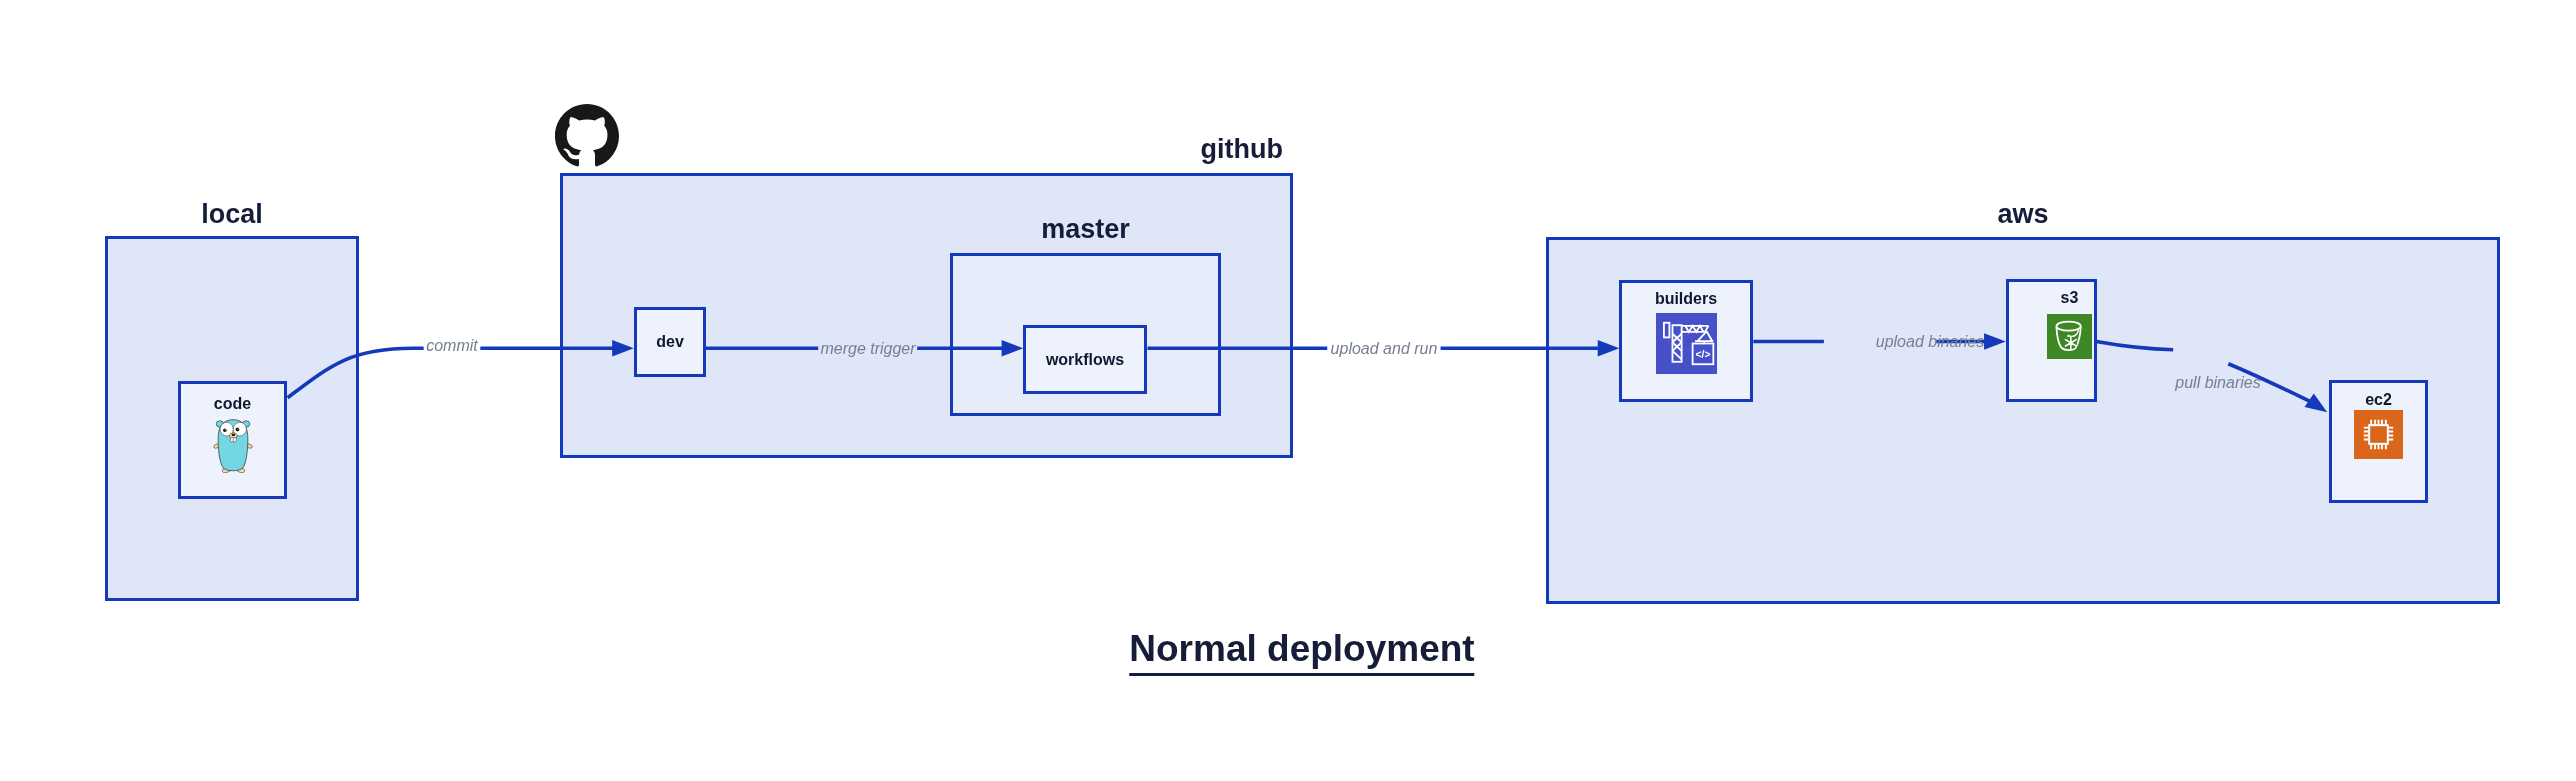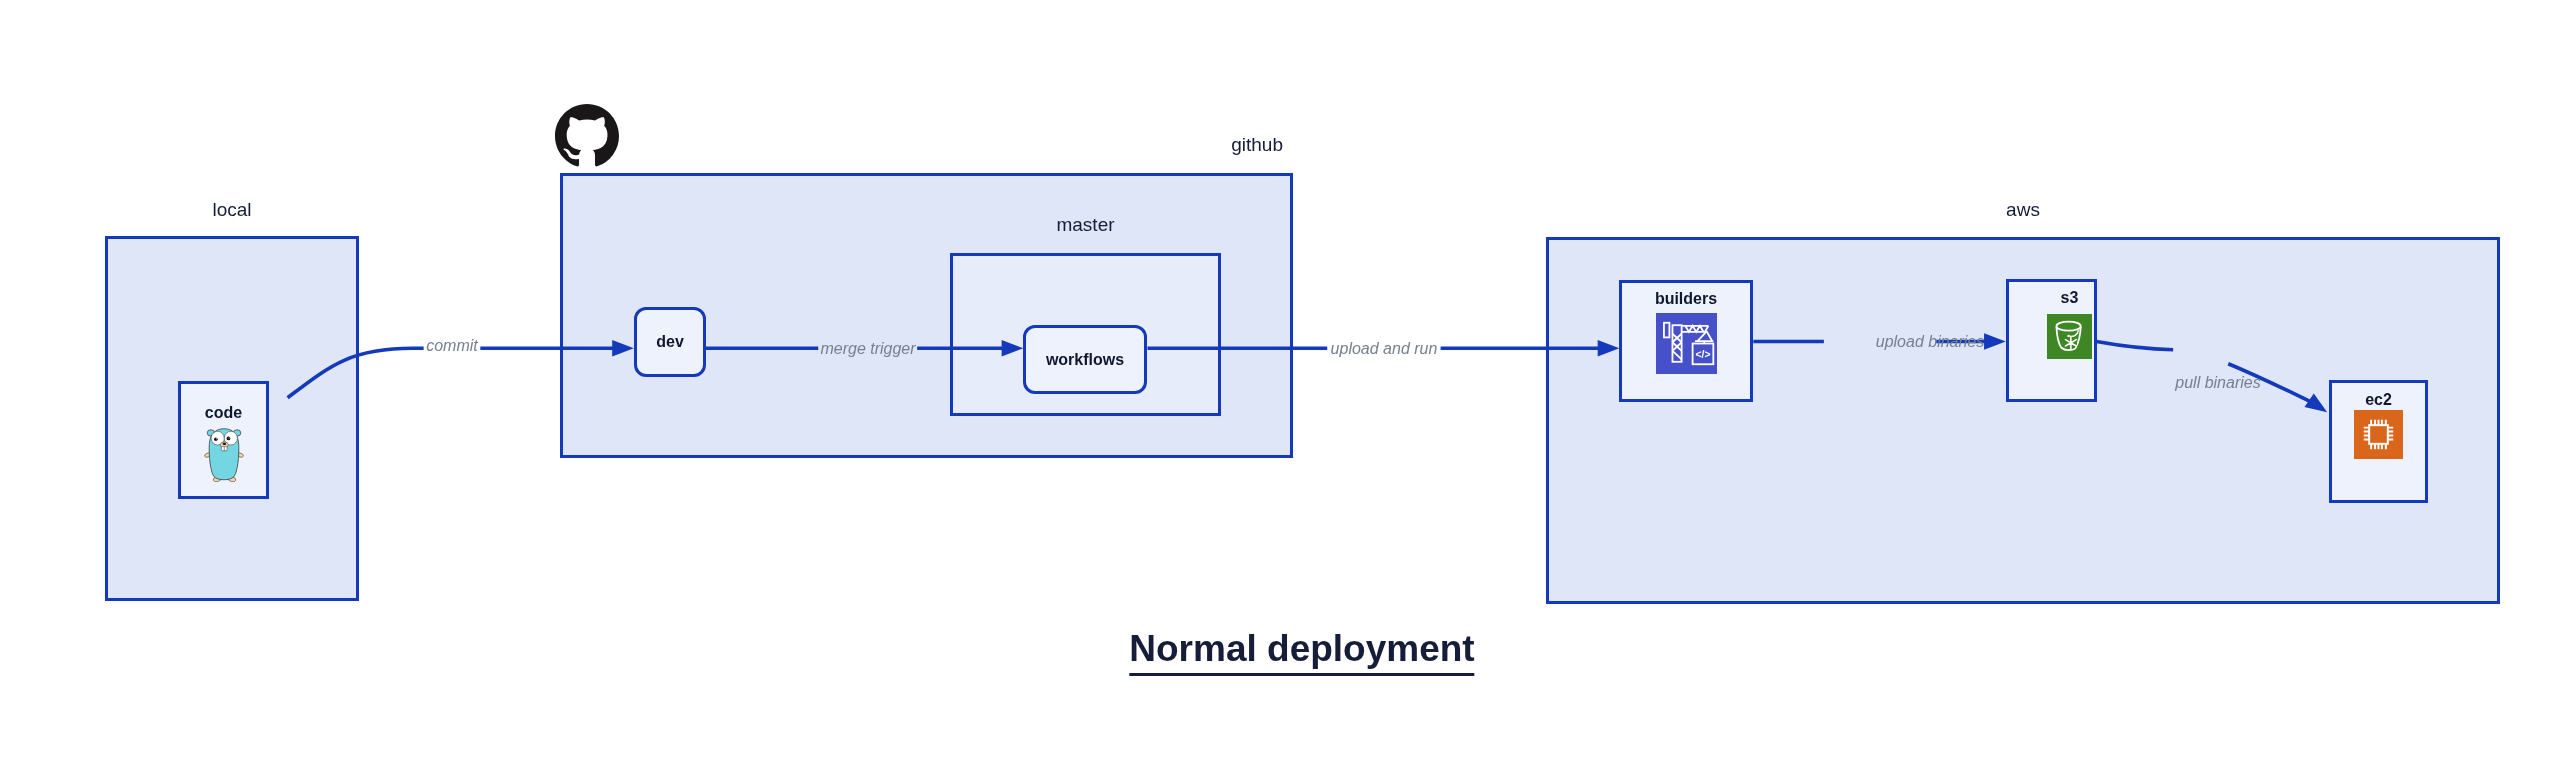--- a/index.html
+++ b/index.html
@@ -2,23 +2,23 @@
 <html style="font-size:8.2px"><head>
 <meta charset="utf-8">
 <style>
   html,body{margin:0;padding:0;background:#ffffff;}
   .canvas{position:relative;width:2604px;height:781px;background:#ffffff;overflow:hidden;
           font-family:"Liberation Sans", sans-serif;}
   .group{position:absolute;background:#dfe6f8;border:3.1px solid #1439ba;box-sizing:border-box;}
   .group.inner{background:#e6ecfa;}
   .node{position:absolute;background:#eef2fc;border:3.1px solid #1439ba;box-sizing:border-box;
         display:flex;flex-direction:column;align-items:center;}
-  .node.center{justify-content:center;border-radius:12px;}
+  .node.center{justify-content:center;}
   .node-label{font-size:16px;font-weight:700;color:#10182f;letter-spacing:0;}
-  .group-label{position:absolute;font-size:19px;font-weight:400;color:#151d38;line-height:1.1;}
+  .group-label{position:absolute;font-size:27px;font-weight:700;color:#151d38;line-height:1.1;}
   .edge-label{position:absolute;transform:translate(-50%,-50%);font-size:16px;font-style:italic;
               color:#76808f;white-space:nowrap;}
   .edges{position:absolute;left:0;top:0;pointer-events:none;}
   .title{position:absolute;left:50%;top:630px;transform:translateX(-50%);
          font-size:37px;font-weight:600;color:#151d38;line-height:1.05;
          border-bottom:3.6px solid #151d38;padding-bottom:4.1px;white-space:nowrap;}
   .iconbox{display:block;}
 </style>
 </head>
 <body>
@@ -32,21 +32,21 @@
 
   <div class="group-label" style="left:105px;top:200px;width:254px;text-align:center;">local</div>
   <div class="group-label" style="left:560px;top:135px;width:723px;text-align:right;">github</div>
   <div class="group-label" style="left:950px;top:215px;width:271px;text-align:center;">master</div>
   <div class="group-label" style="left:1546px;top:200px;width:954px;text-align:center;">aws</div>
 
   <svg class="iconbox" style="position:absolute;left:555px;top:104px;" width="64" height="64" viewBox="0 0 16 16">
     <path fill="#191717" fill-rule="evenodd" d="M8 0C3.58 0 0 3.58 0 8c0 3.54 2.29 6.53 5.47 7.59.4.07.55-.17.55-.38 0-.19-.01-.82-.01-1.49-2.01.37-2.53-.49-2.69-.94-.09-.23-.48-.94-.82-1.13-.28-.15-.68-.52-.01-.53.63-.01 1.08.58 1.23.82.72 1.21 1.87.87 2.33.66.07-.52.28-.87.51-1.07-1.78-.2-3.64-.89-3.64-3.95 0-.87.31-1.59.82-2.15-.08-.2-.36-1.02.08-2.12 0 0 .67-.21 2.2.82.64-.18 1.32-.27 2-.27s1.36.09 2 .27c1.53-1.04 2.2-.82 2.2-.82.44 1.1.16 1.92.08 2.12.51.56.82 1.27.82 2.15 0 3.07-1.87 3.75-3.65 3.95.29.25.54.73.54 1.48 0 1.07-.01 1.93-.01 2.2 0 .21.15.46.55.38A8.01 8.01 0 0 0 16 8c0-4.42-3.58-8-8-8z"></path>
   </svg>
 
-  <div class="node" style="left:178px;top:381px;width:91px;height:118px;padding-top:20px;gap:5.2px;">
+  <div class="node" style="left:178px;top:381px;width:109px;height:118px;padding-top:11px;gap:5.2px;">
     <span class="node-label">code</span>
     <svg width="40" height="55" viewBox="0 0 76 104">
       <ellipse cx="13" cy="11" rx="7" ry="6" fill="#74d6e3" stroke="#333" stroke-width="1.3"></ellipse>
       <ellipse cx="63" cy="11" rx="7" ry="6" fill="#74d6e3" stroke="#333" stroke-width="1.3"></ellipse>
       <ellipse cx="7" cy="53" rx="6" ry="3.6" fill="#f6d7a7" stroke="#333" stroke-width="1" transform="rotate(-25 7 53)"></ellipse>
       <ellipse cx="69" cy="53" rx="6" ry="3.6" fill="#f6d7a7" stroke="#333" stroke-width="1" transform="rotate(25 69 53)"></ellipse>
       <ellipse cx="25" cy="99" rx="7.5" ry="4.5" fill="#f6d7a7" stroke="#333" stroke-width="1" transform="rotate(-15 25 99)"></ellipse>
       <ellipse cx="53" cy="99" rx="7.5" ry="4.5" fill="#f6d7a7" stroke="#333" stroke-width="1" transform="rotate(15 53 99)"></ellipse>
       <path d="M38 3 C20 3 11 15 10 33 C9 55 12 84 19 94 C26 102 50 102 57 94 C64 84 67 55 66 33 C65 15 56 3 38 3 Z" fill="#74d6e3" stroke="#333" stroke-width="1.4"></path>
       <ellipse cx="26" cy="21" rx="12.5" ry="13" fill="#fff" stroke="#333" stroke-width="1"></ellipse>

